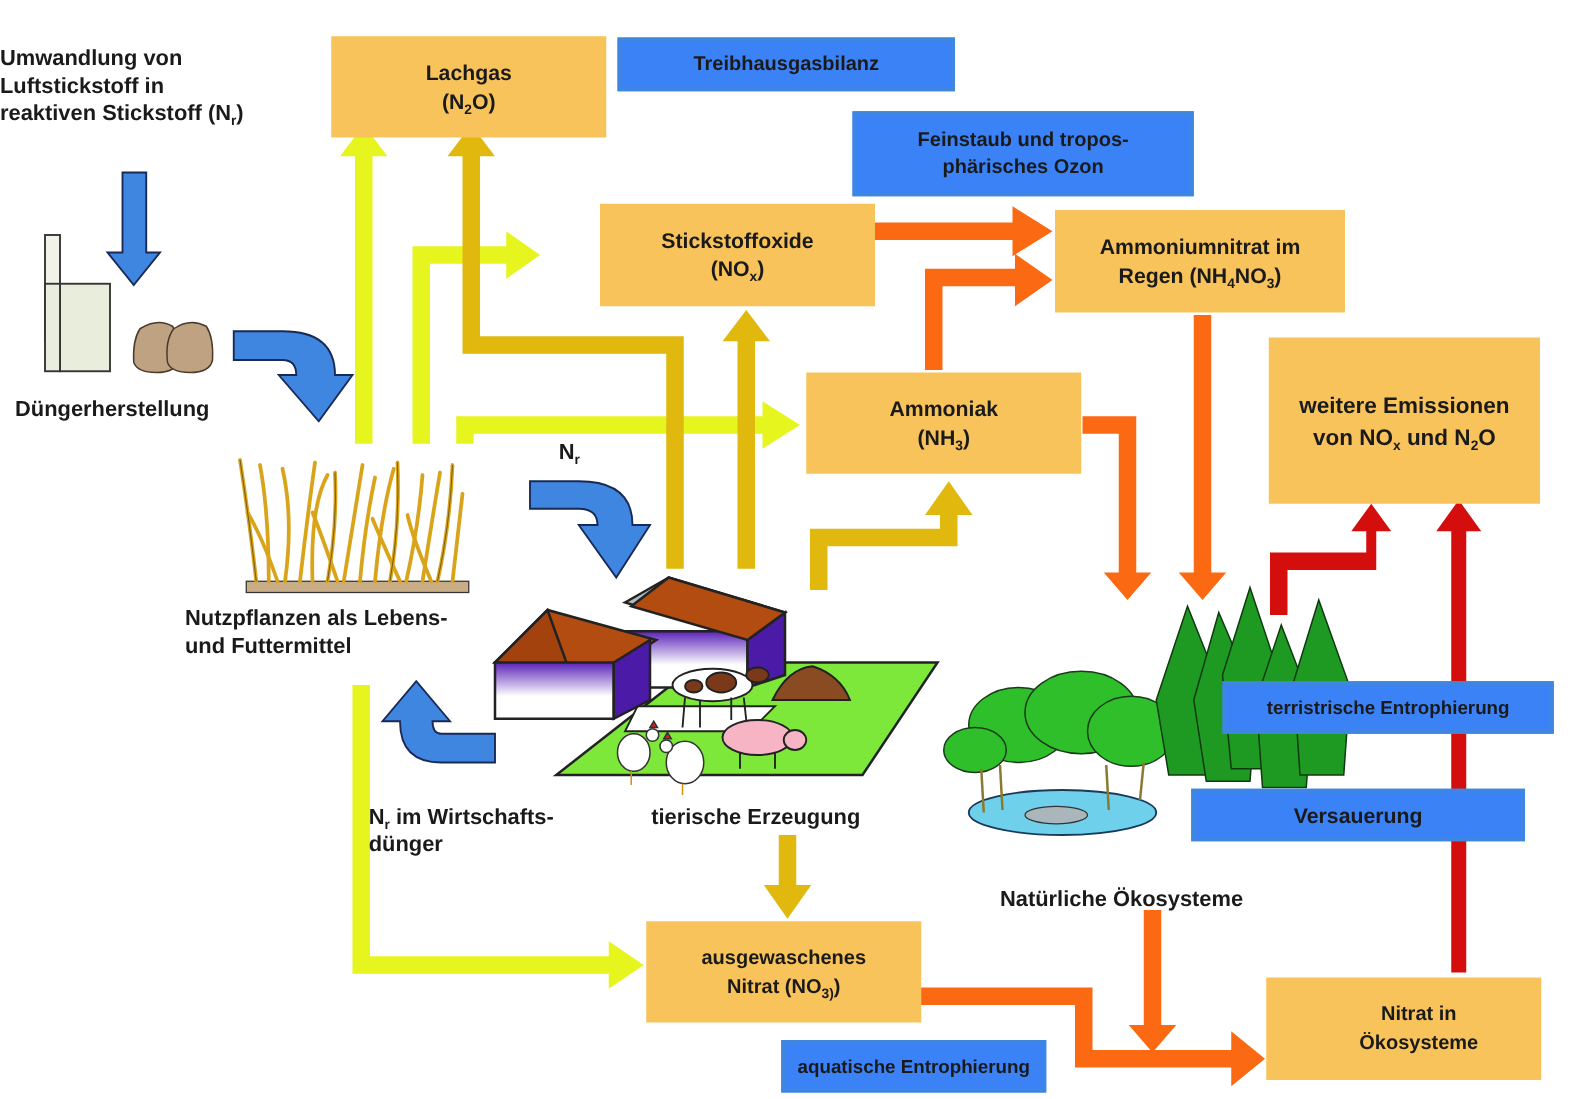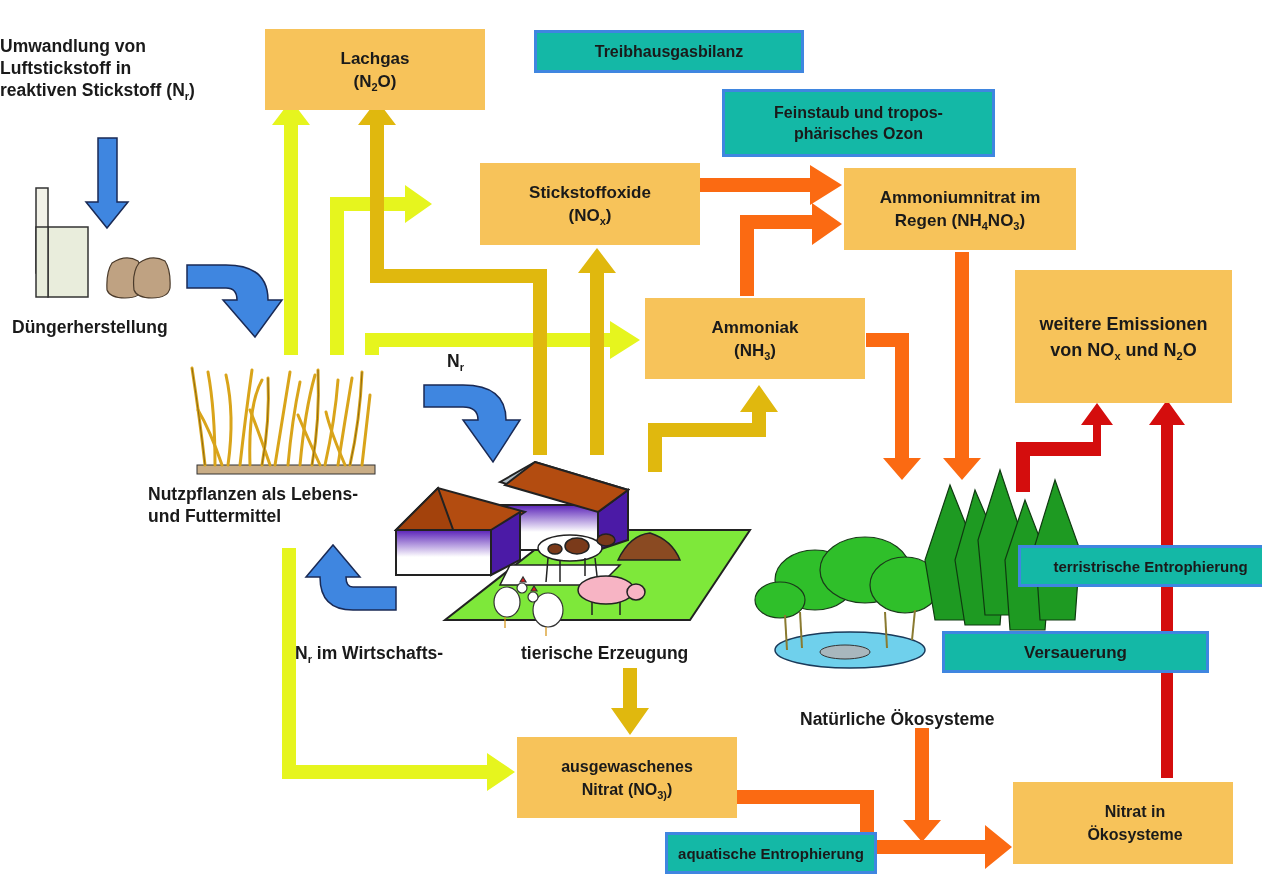--- a/index.html
+++ b/index.html
@@ -2,23 +2,23 @@
 <html><head>
 <meta charset="utf-8">
 <style>
   html, body { margin: 0; padding: 0; background: #ffffff; }
   body { width: 1262px; height: 879px; position: relative; overflow: hidden;
          font-family: "Liberation Sans", sans-serif; font-weight: bold; color: #1a1a1a; }
   #diagram { position: absolute; left: 0; top: 0; }
   .box { position: absolute; background: #f7c35a; display: flex; flex-direction: column;
          align-items: center; justify-content: center; text-align: center;
          font-size: 17px; line-height: 23px; box-sizing: border-box; }
-  .tag { position: absolute; background: #14b8a6; border: 3px solid #3f86e0; display: flex;
+  .tag { position: absolute; background: #3b82f6; border: 3px solid #3f86e0; display: flex;
          flex-direction: column; align-items: center; justify-content: center; text-align: center;
-         font-size: 16px; line-height: 21px; box-sizing: border-box; margin-left: 40px; }
+         font-size: 16px; line-height: 21px; box-sizing: border-box; }
   .lbl { position: absolute; text-align: left; font-size: 17.5px; line-height: 22px; white-space: nowrap; }
   sub { font-size: 11px; vertical-align: -4px; line-height: 0; }
 </style>
 </head>
 <body>
 
 <svg id="diagram" width="1262" height="879" viewBox="0 0 1262 879">
 
   <g fill="#e6f51e">
 
@@ -218,21 +218,21 @@
 <div class="tag" style="left:494px;top:30px;width:270px;height:43px;">
   <span>Treibhausgasbilanz</span>
 </div>
 <div class="tag" style="left:682px;top:89px;width:273px;height:68px;">
   <span>Feinstaub und tropos-</span>
   <span>phärisches Ozon</span>
 </div>
 <div class="tag" style="left:978px;top:545px;width:265px;height:42px;font-size:15px;">
   <span>terristrische Entrophierung</span>
 </div>
-<div class="tag" style="left:902px;top:631px;width:267px;height:42px;font-size:17px;">
+<div class="tag" style="left:953px;top:631px;width:267px;height:42px;font-size:17px;">
   <span>Versauerung</span>
 </div>
 <div class="tag" style="left:625px;top:832px;width:212px;height:42px;font-size:15px;">
   <span>aquatische Entrophierung</span>
 </div>
 
 <div class="lbl" style="left:0px;top:35px;width:250px;">
   <div>Umwandlung von</div>
   <div>Luftstickstoff in</div>
   <div><span>reaktiven Stickstoff (N</span><sub>r</sub><span>)</span></div>
@@ -242,17 +242,18 @@
 
 <div class="lbl" style="left:148px;top:483px;width:280px;">
   <div>Nutzpflanzen als Lebens-</div>
   <div>und Futtermittel</div>
 </div>
 
 <div class="lbl" style="left:447px;top:350px;"><span>N</span><sub>r</sub></div>
 
 <div class="lbl" style="left:295px;top:642px;width:230px;">
   <div><span>N</span><sub>r</sub><span> im Wirtschafts-</span></div>
+  <div>dünger</div>
 </div>
 
 <div class="lbl" style="left:521px;top:642px;"><span>tierische Erzeugung</span></div>
 
 <div class="lbl" style="left:780px;top:708px;margin-left:20px;"><span>Natürliche Ökosysteme</span></div>
 
 </body></html>

